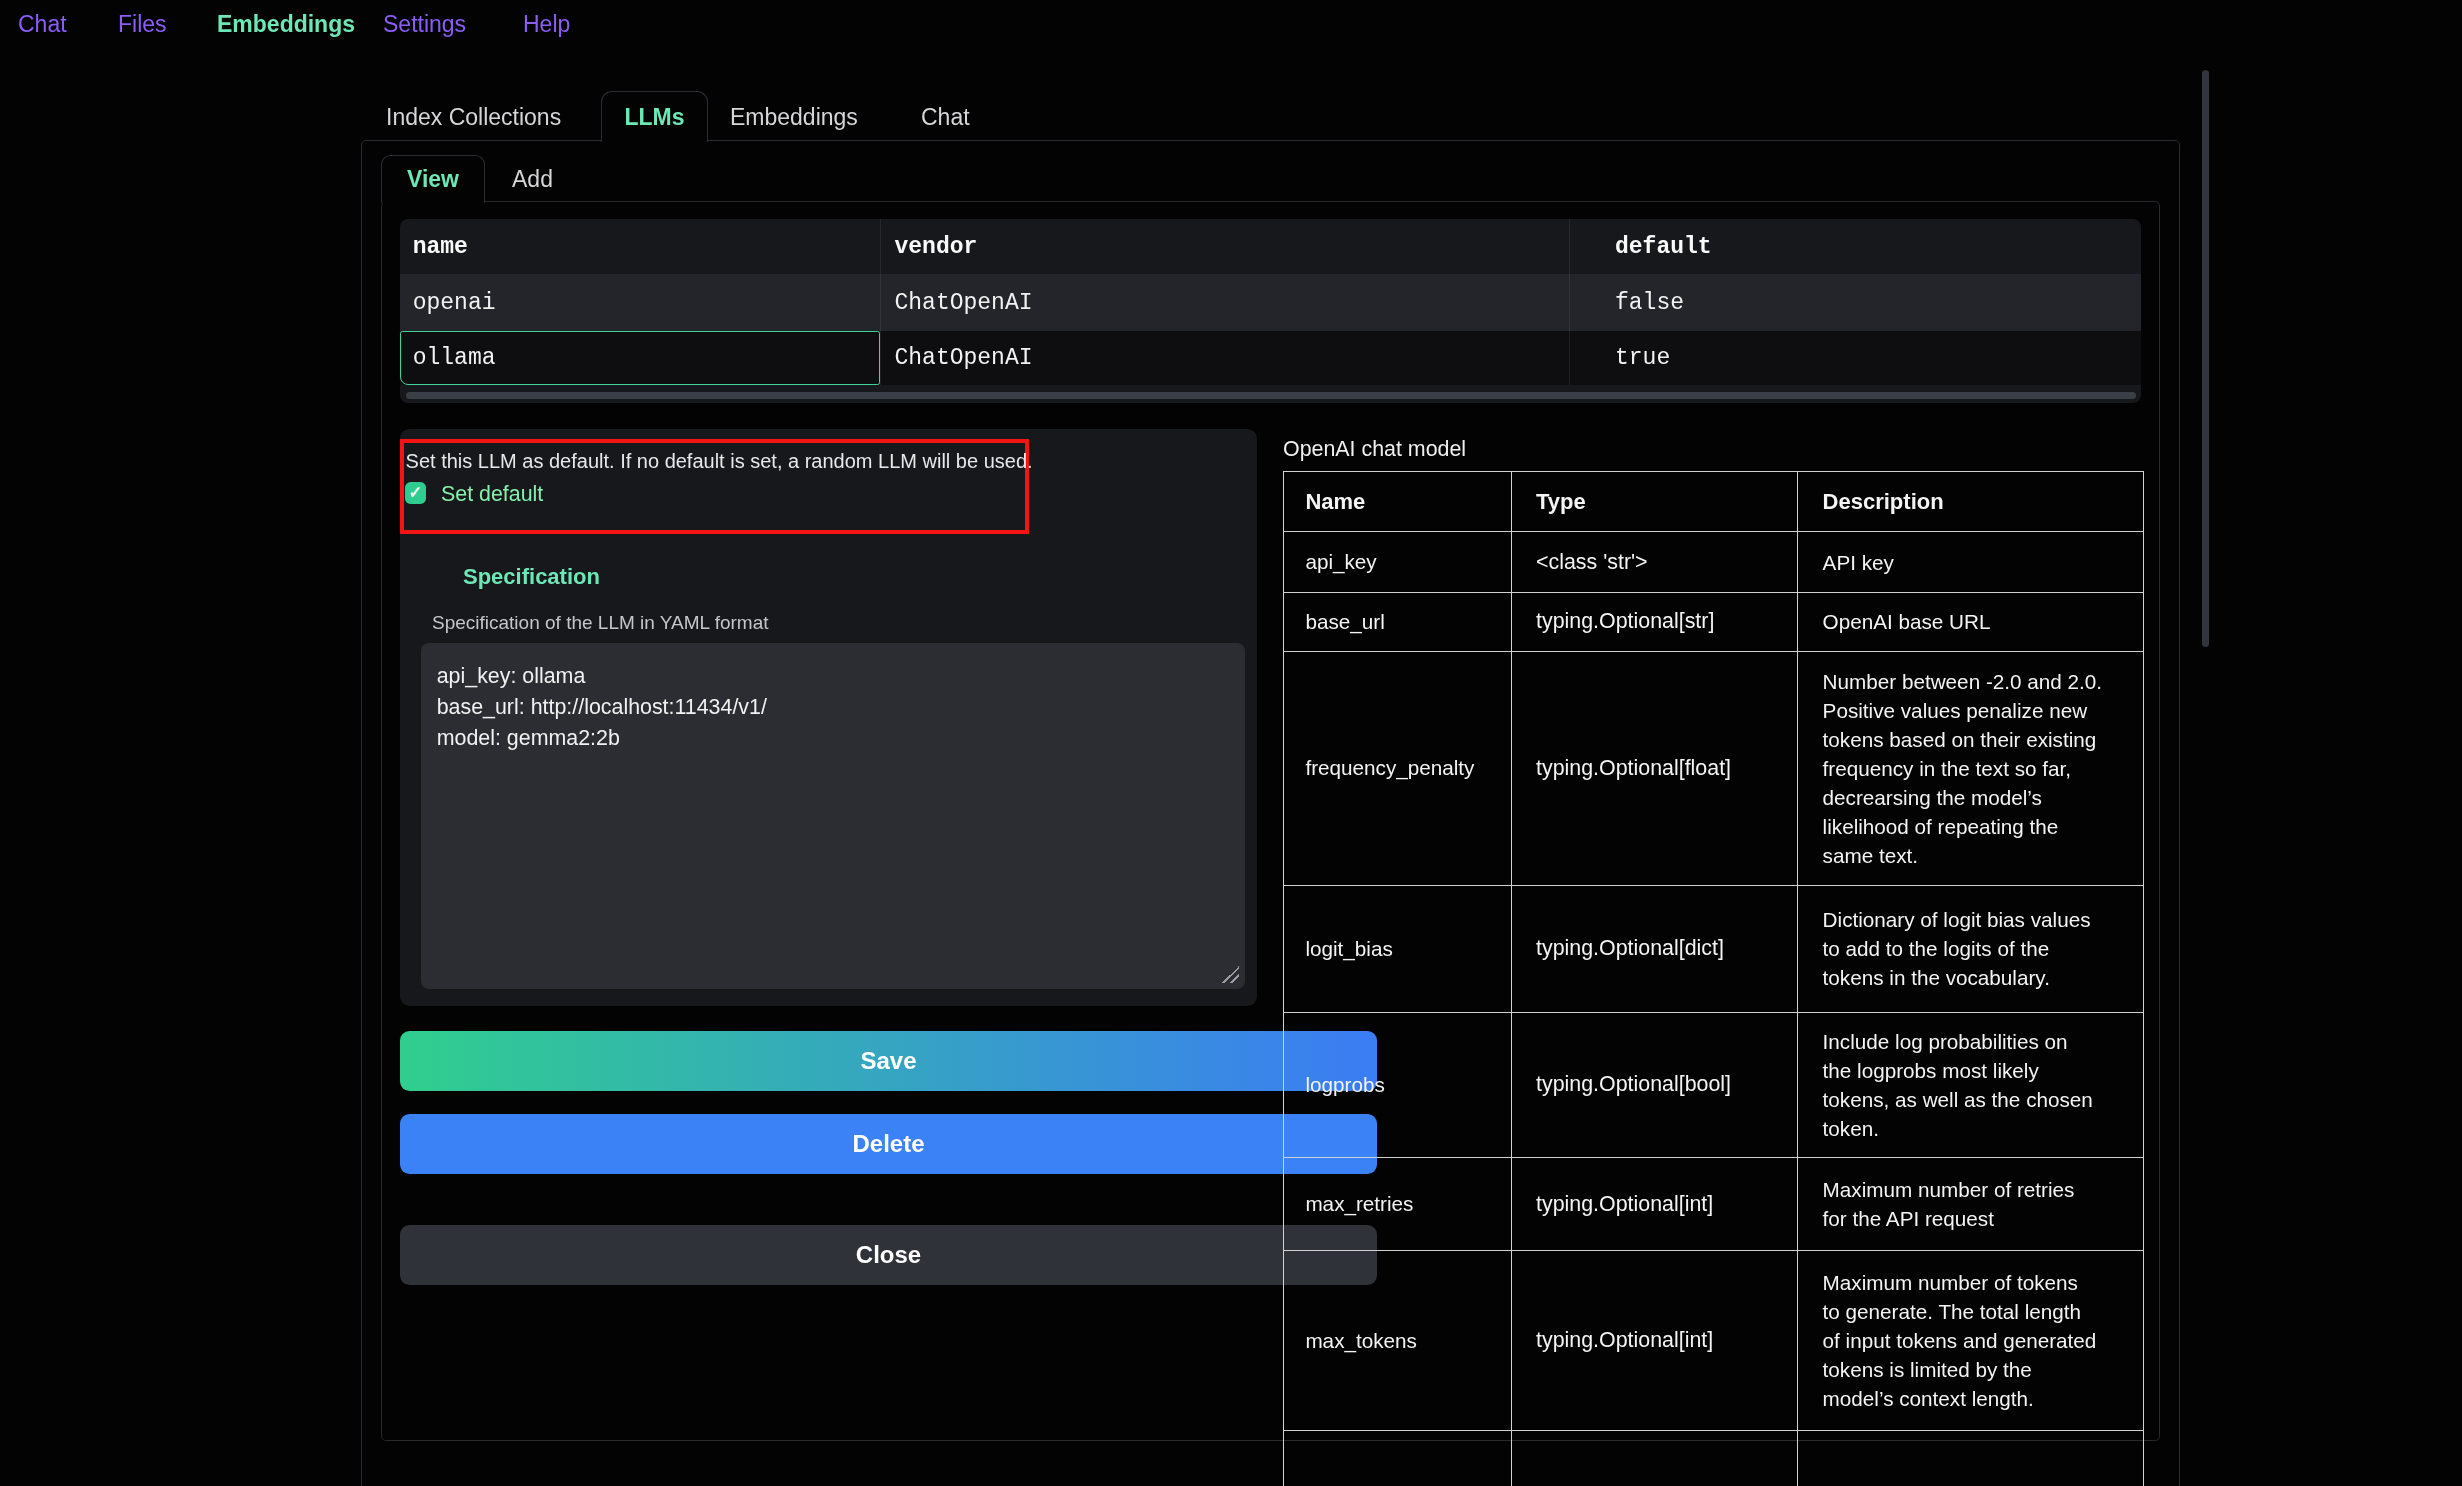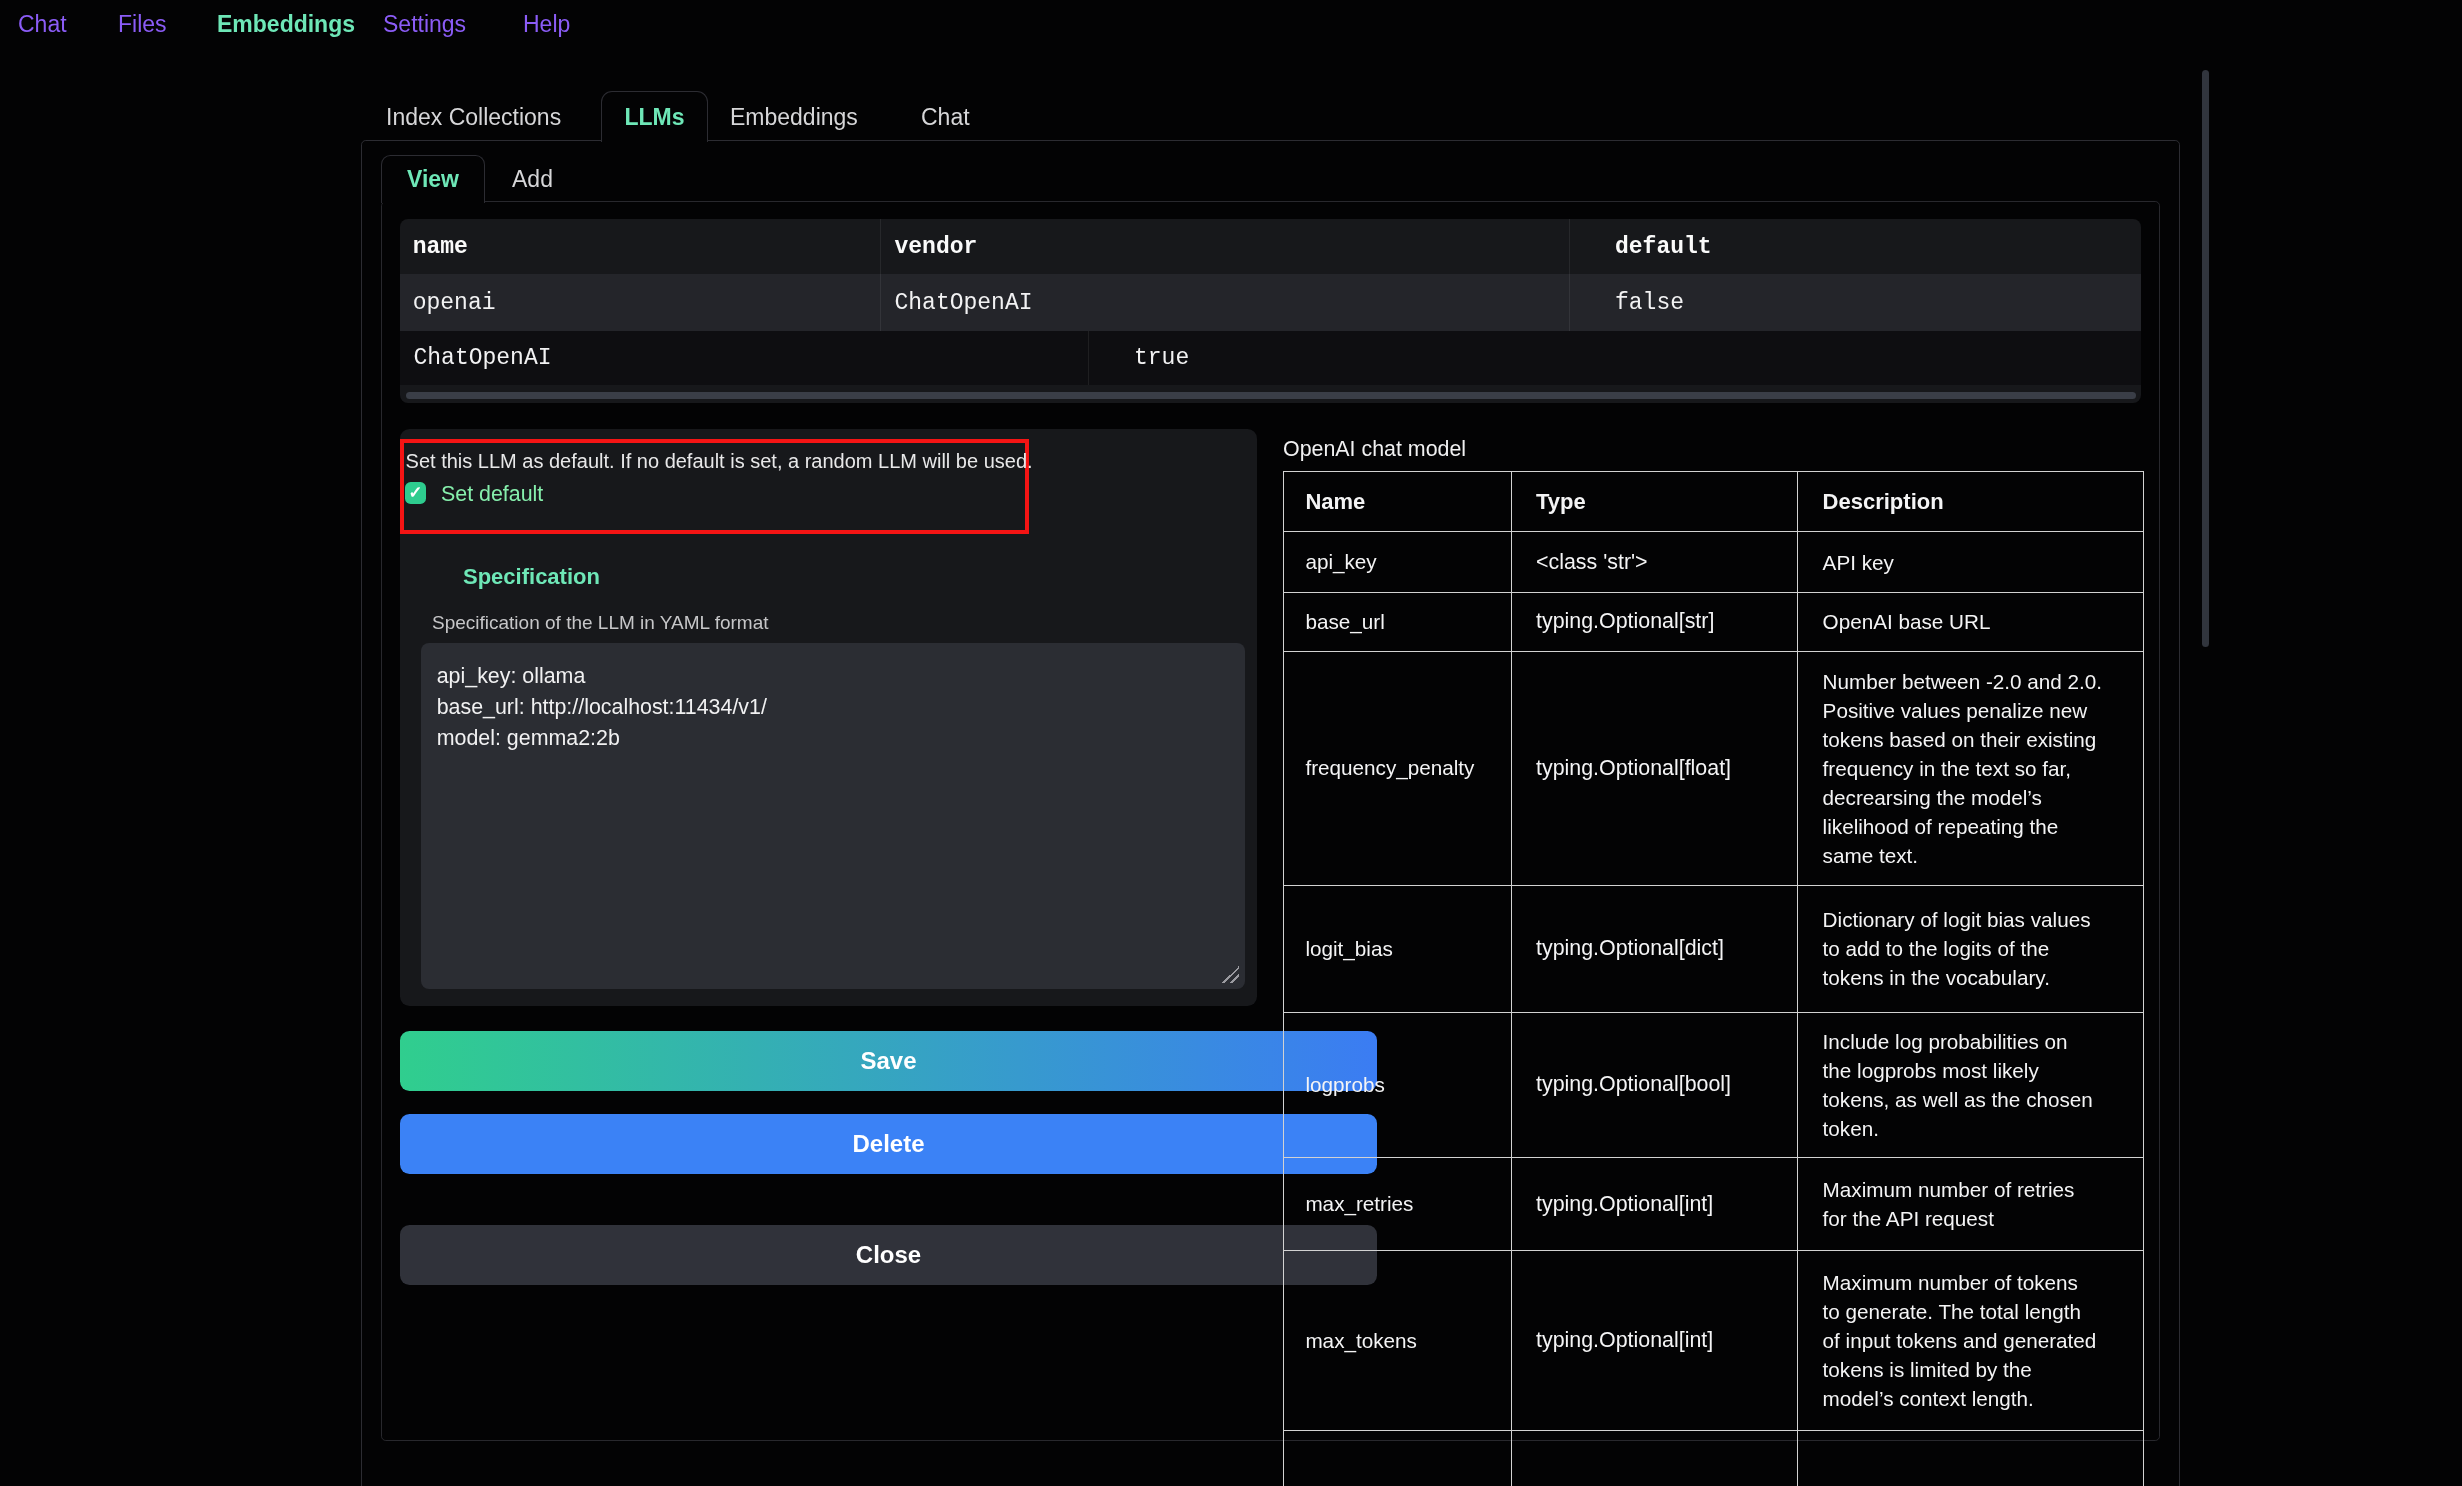--- a/index.html
+++ b/index.html
@@ -112,20 +112,24 @@
       <div class="t-cell c1">name</div>
       <div class="t-cell c2">vendor</div>
       <div class="t-cell c3">default</div>
     </div>
     <div class="t-row row-openai">
       <div class="t-cell c1">openai</div>
       <div class="t-cell c2">ChatOpenAI</div>
       <div class="t-cell c3">false</div>
     </div>
     <div class="t-row row-ollama">
+      <div class="t-cell c1">
+        <span>ollama</span>
+        <div class="sel-border"></div>
+      </div>
       <div class="t-cell c2">ChatOpenAI</div>
       <div class="t-cell c3">true</div>
     </div>
     <div class="h-thumb"></div>
   </div>
 
   <div class="left-card">
     <div class="red-box">
       <div class="red-note">Set this LLM as default. If no default is set, a random LLM will be used.</div>
       <div class="checkbox">

